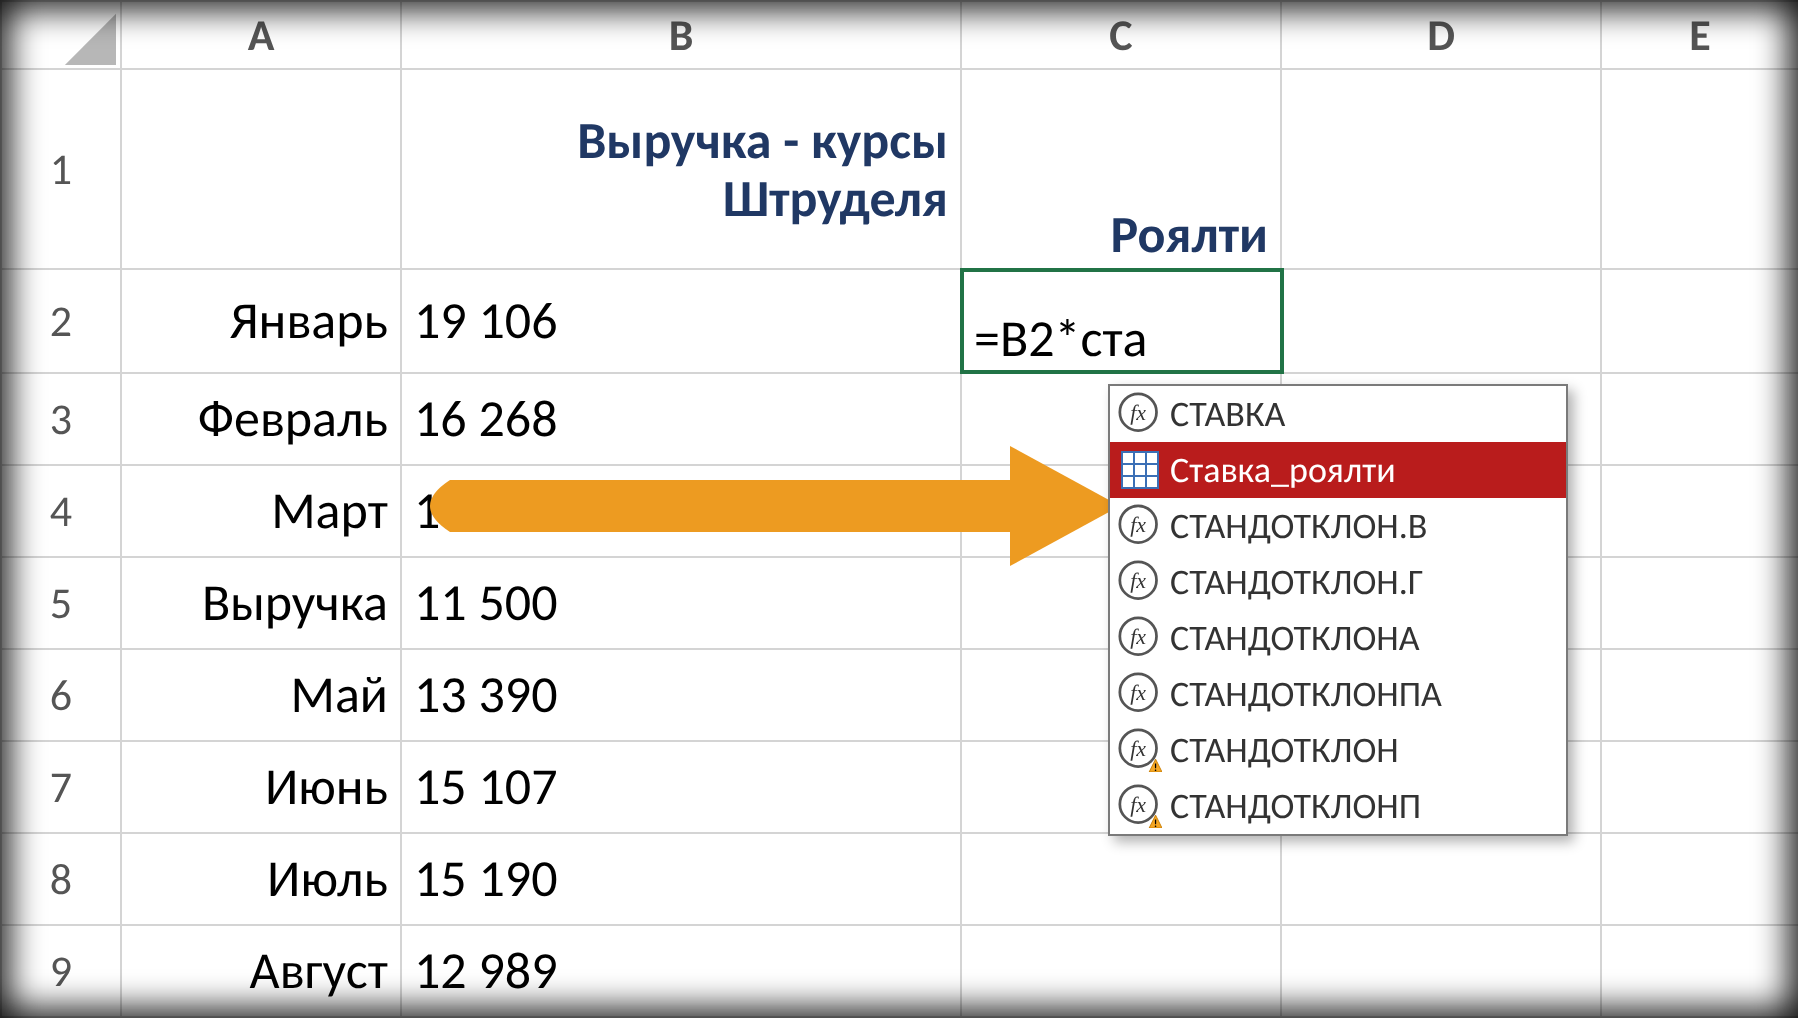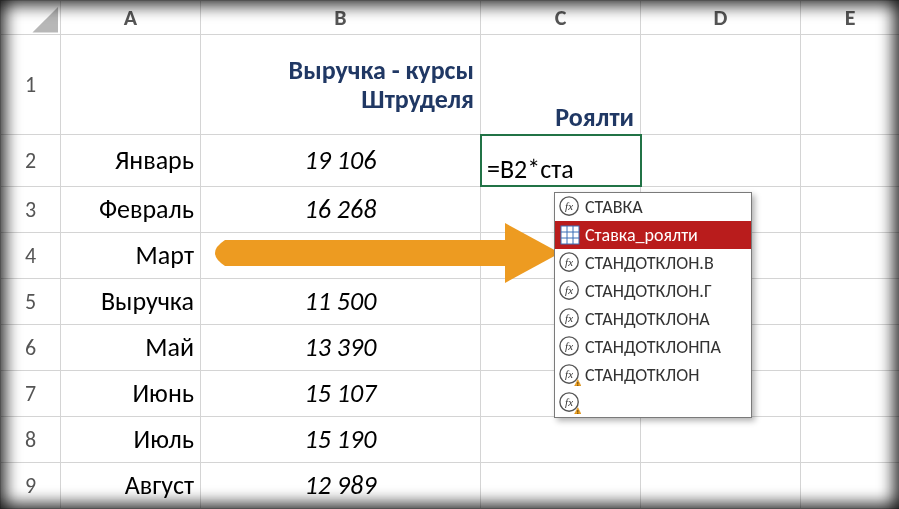--- a/index.html
+++ b/index.html
@@ -59,37 +59,37 @@
   .data-row td { height: 46px; }
   .hdr-row td { height: 100px; }
 
   .cell-inner {
     padding: 2px 6px;
     font-size: 26px;
     line-height: 1.1;
   }
   .bold { font-weight: 700; color: #203864; }
   .hdr-cell .cell-inner { text-align: right; white-space: normal; }
-  .col-B-data .cell-inner { text-align: center; font-style: italic; }
+  .col-B-data .cell-inner { text-align: left; }
   .col-A-data .cell-inner { text-align: right; }
 
   
   .formula-cell {
     position: relative;
     outline: 2px solid #217346;
     outline-offset: -1px;
   }
   .formula-cell .cell-inner { text-align: left; margin-top: 18px; }
 
   
   .ac {
     position: absolute;
     left: 554px;
     top: 192px;
-    width: 198px;
+    width: 230px;
     background: #fff;
     border: 1px solid #7a7a7a;
     box-shadow: 3px 3px 6px rgba(0,0,0,0.3);
     font-size: 18px;
     color: #333;
     z-index: 20;
   }
   .ac-item {
     display: flex;
     align-items: center;
@@ -349,20 +349,21 @@
     </div>
     <div class="ac-item">
       <span class="ac-ico">
         <svg width="22" height="22" viewBox="0 0 24 24">
           <circle cx="11" cy="11" r="10" fill="#fff" stroke="#555" stroke-width="1.5"></circle>
           <text x="11" y="15" text-anchor="middle" font-family="Georgia,serif" font-style="italic" font-size="12" fill="#333">fx</text>
           <polygon points="17,24 24,24 20.5,17" fill="#f5a623" stroke="#c77d00" stroke-width="0.5"></polygon>
           <text x="20.5" y="23.5" text-anchor="middle" font-size="6" font-weight="bold" fill="#000">!</text>
         </svg>
       </span>
+      <span>СТАНДОТКЛОНП</span>
     </div>
   </div>
 
 <svg class="arrow" width="360" height="70">
   <g fill="#ed9b21">
     <rect x="20" y="22" width="280" height="26"></rect>
     <polygon points="300,5 355,35 300,65"></polygon>
     <path d="M20,22 Q0,35 20,48 Z"></path>
   </g>
 </svg>

